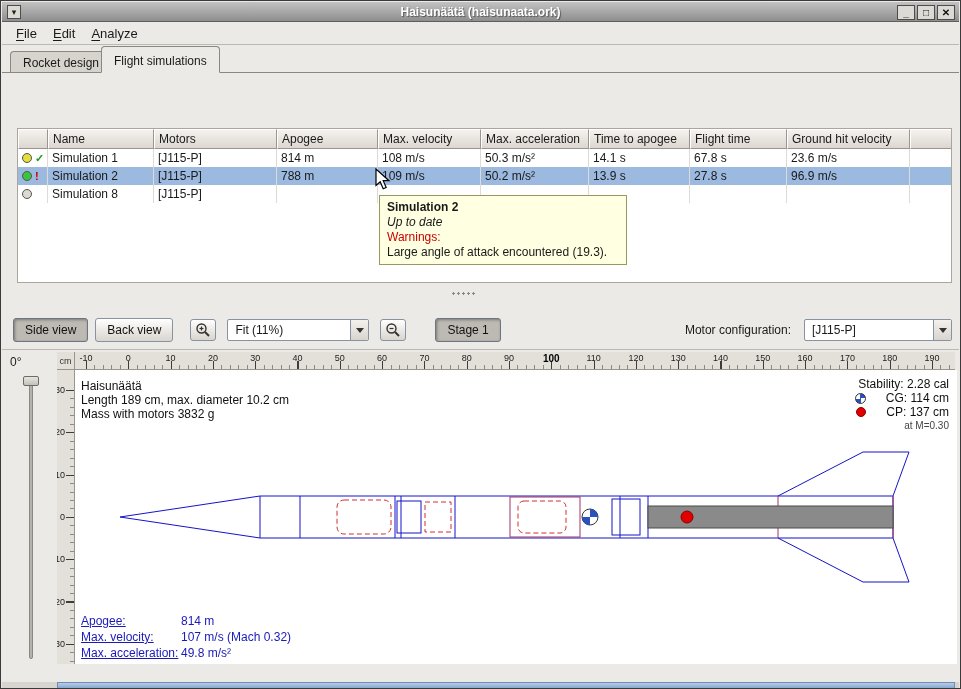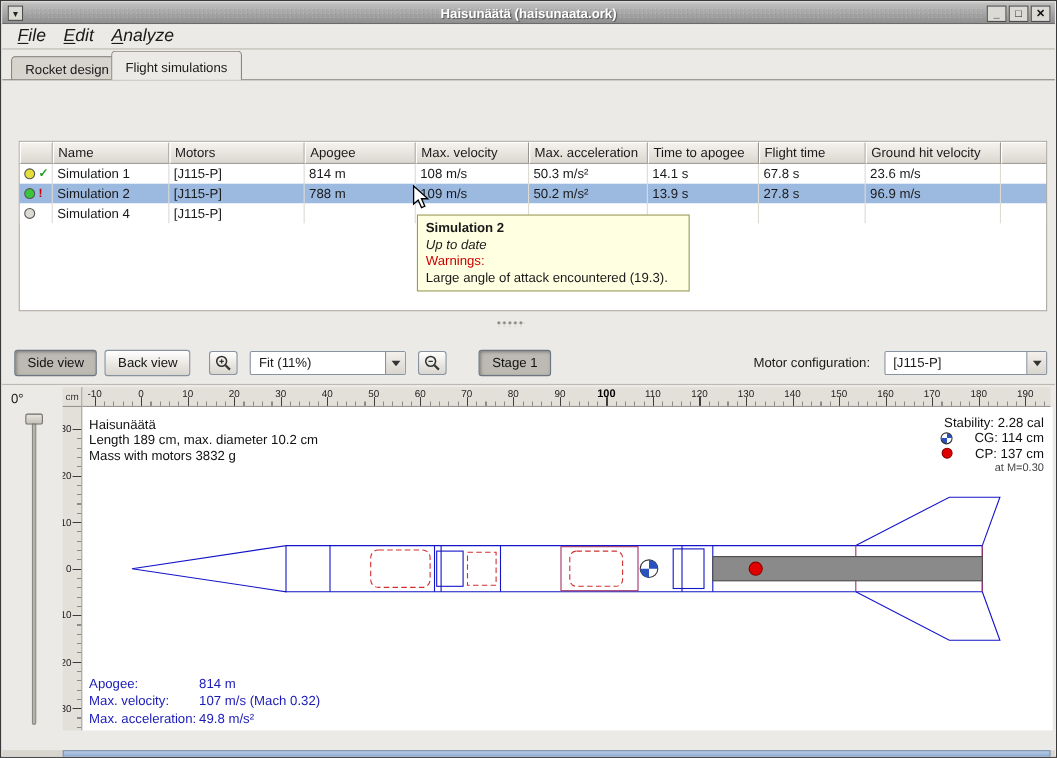--- a/index.html
+++ b/index.html
@@ -18,21 +18,21 @@
     font-weight:bold;font-size:12px;text-shadow:1px 1px 1px rgba(0,0,0,.45);}
   .win-icon{position:absolute;left:5px;top:3px;width:14px;height:14px;border:1px solid #4c4c4c;
     background:#dcdad5;color:#222;font-size:9px;line-height:12px;text-align:center;}
   .win-buttons{position:absolute;right:4px;top:3px;display:flex;gap:2px;}
   .win-btn{width:18px;height:15px;background:#dcdad5;border:1px solid #4c4c4c;
     font-size:10px;line-height:13px;text-align:center;font-weight:bold;color:#111;cursor:default;}
 
   
   .menubar{position:absolute;left:1px;right:1px;top:21px;height:23px;background:#eceae6;
     border-bottom:1px solid #bcb8b2;display:flex;align-items:center;padding-left:6px;}
-  .menu-item{padding:3px 8px;font-size:16px;font-style:italic;}
+  .menu-item{padding:3px 8px;font-size:13px;}
   .menu-item u{text-underline-offset:2px;}
 
   
   .tabbar{position:absolute;left:1px;right:1px;top:44px;height:28px;}
   .tabline{position:absolute;left:0;right:0;bottom:0;height:1px;background:#8b8781;z-index:1;}
   .tab{position:absolute;bottom:0;border:1px solid #8b8781;border-bottom:none;
     border-radius:4px 4px 0 0;font-size:12px;padding:4px 12px;}
   .tab-inactive{left:8px;height:22px;background:#d7d4ce;}
   .tab-active{left:99px;height:27px;background:#eceae6;z-index:2;padding-top:7px;border-bottom:1px solid #eceae6;}
 
@@ -128,21 +128,21 @@
   .rl-bold{font-weight:bold;font-size:10px;color:#000;}
   .canvas{position:absolute;left:73px;top:20px;width:882px;height:294px;background:#fff;overflow:hidden;}
   .fig-info{position:absolute;left:6px;top:9px;font-size:12px;line-height:14px;color:#111;}
   .fig-stability{position:absolute;right:8px;top:7px;font-size:12px;line-height:14px;text-align:right;color:#111;}
   .fig-stability .row{display:flex;align-items:center;justify-content:flex-end;gap:20px;}
   .cg-icon{width:11px;height:11px;border-radius:50%;border:1px solid #333;display:inline-block;
     background:conic-gradient(#2a52be 0 90deg,#fff 90deg 180deg,#2a52be 180deg 270deg,#fff 270deg);}
   .cp-icon{width:10px;height:10px;border-radius:50%;border:1px solid #8a0000;background:#e00000;display:inline-block;}
   .mach{font-size:10px;color:#444;}
   .fig-flight{position:absolute;left:6px;top:243px;font-size:12px;line-height:16px;color:#1a1ab8;}
-  .fl{display:inline-block;width:100px;}
+  .fl{display:inline-block;width:100px;text-decoration:underline;}
 
   
   .hintbar{position:absolute;left:1px;right:1px;top:663px;height:18px;background:#e7e4df;
     border-top:1px solid #b1ada7;display:flex;align-items:center;gap:20px;
     padding-left:56px;font-size:10px;color:#222;font-weight:bold;}
   .hscroll{position:absolute;left:1px;right:1px;top:681px;height:7px;background:#d8d5cf;}
   .hscroll .thumb{position:absolute;left:55px;right:4px;top:0;bottom:0;
     background:linear-gradient(180deg,#b7cce8,#89a8cf);border:1px solid #6e8cb4;}
 </style>
 </head>
@@ -218,21 +218,21 @@
       <div class="td c-ft">27.8 s</div>
       <div class="td c-ghv">96.9 m/s</div>
       <div class="td c-fill"></div>
     </div>
 
     <div class="tr">
       <div class="td c-status">
         <span class="ball" style="background: rgb(220, 217, 211);"></span>
         <span class="mark"></span>
       </div>
-      <div class="td c-name">Simulation 4</div>
+      <div class="td c-name">Simulation 8</div>
       <div class="td c-motors">[J115-P]</div>
       <div class="td c-apogee"></div>
       <div class="td c-maxv"></div>
       <div class="td c-maxa"></div>
       <div class="td c-tta"></div>
       <div class="td c-ft"></div>
       <div class="td c-ghv"></div>
       <div class="td c-fill"></div>
     </div>
   </div>

